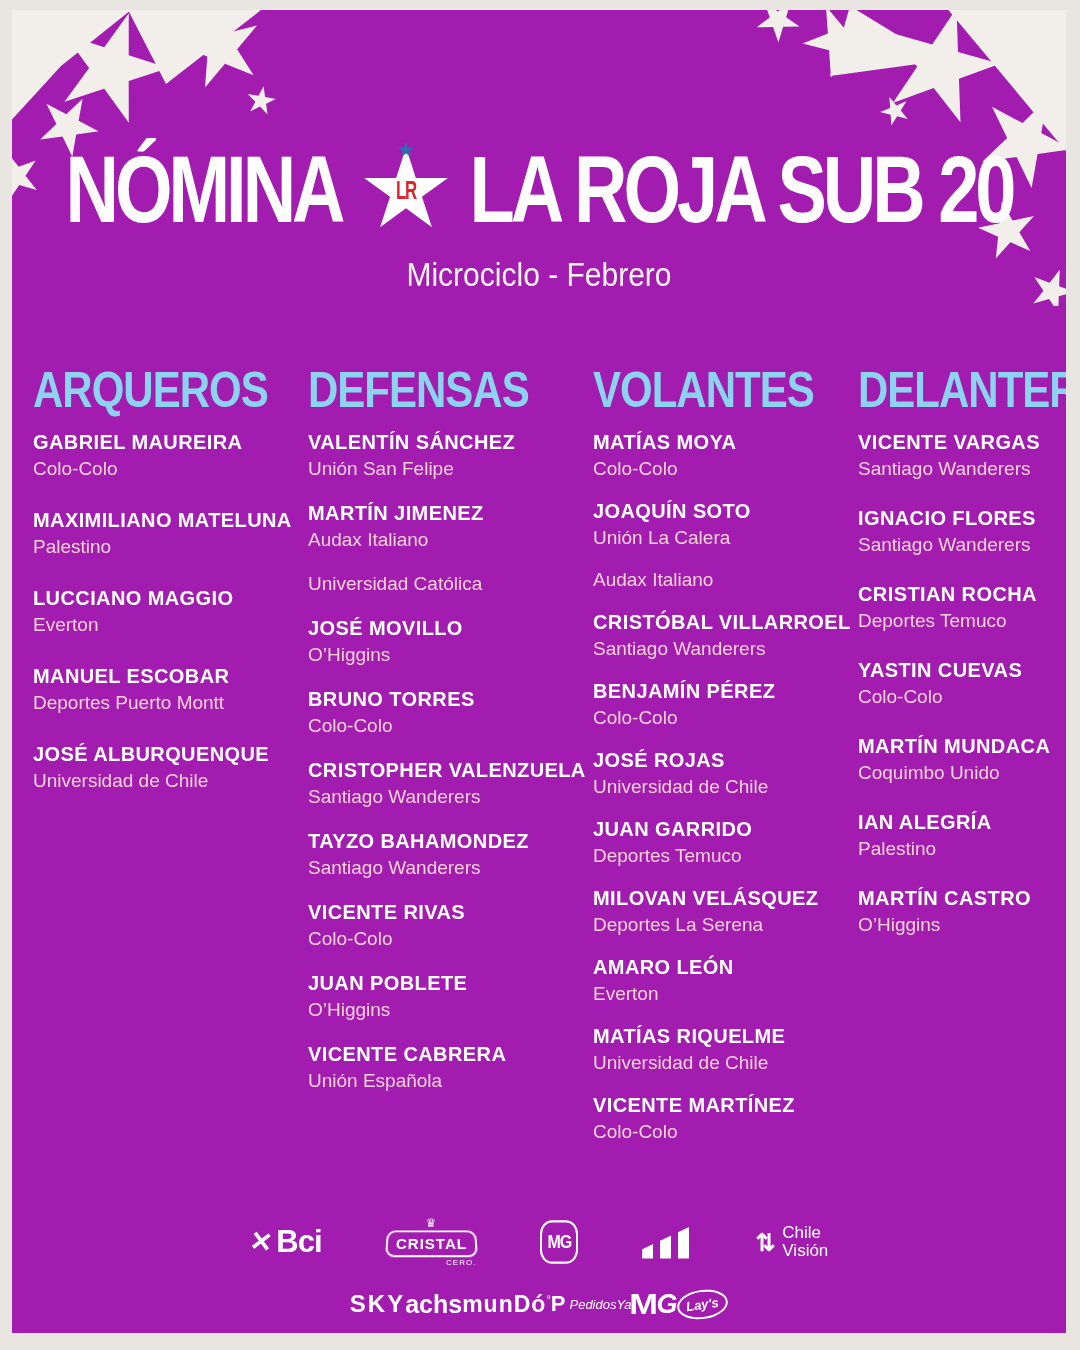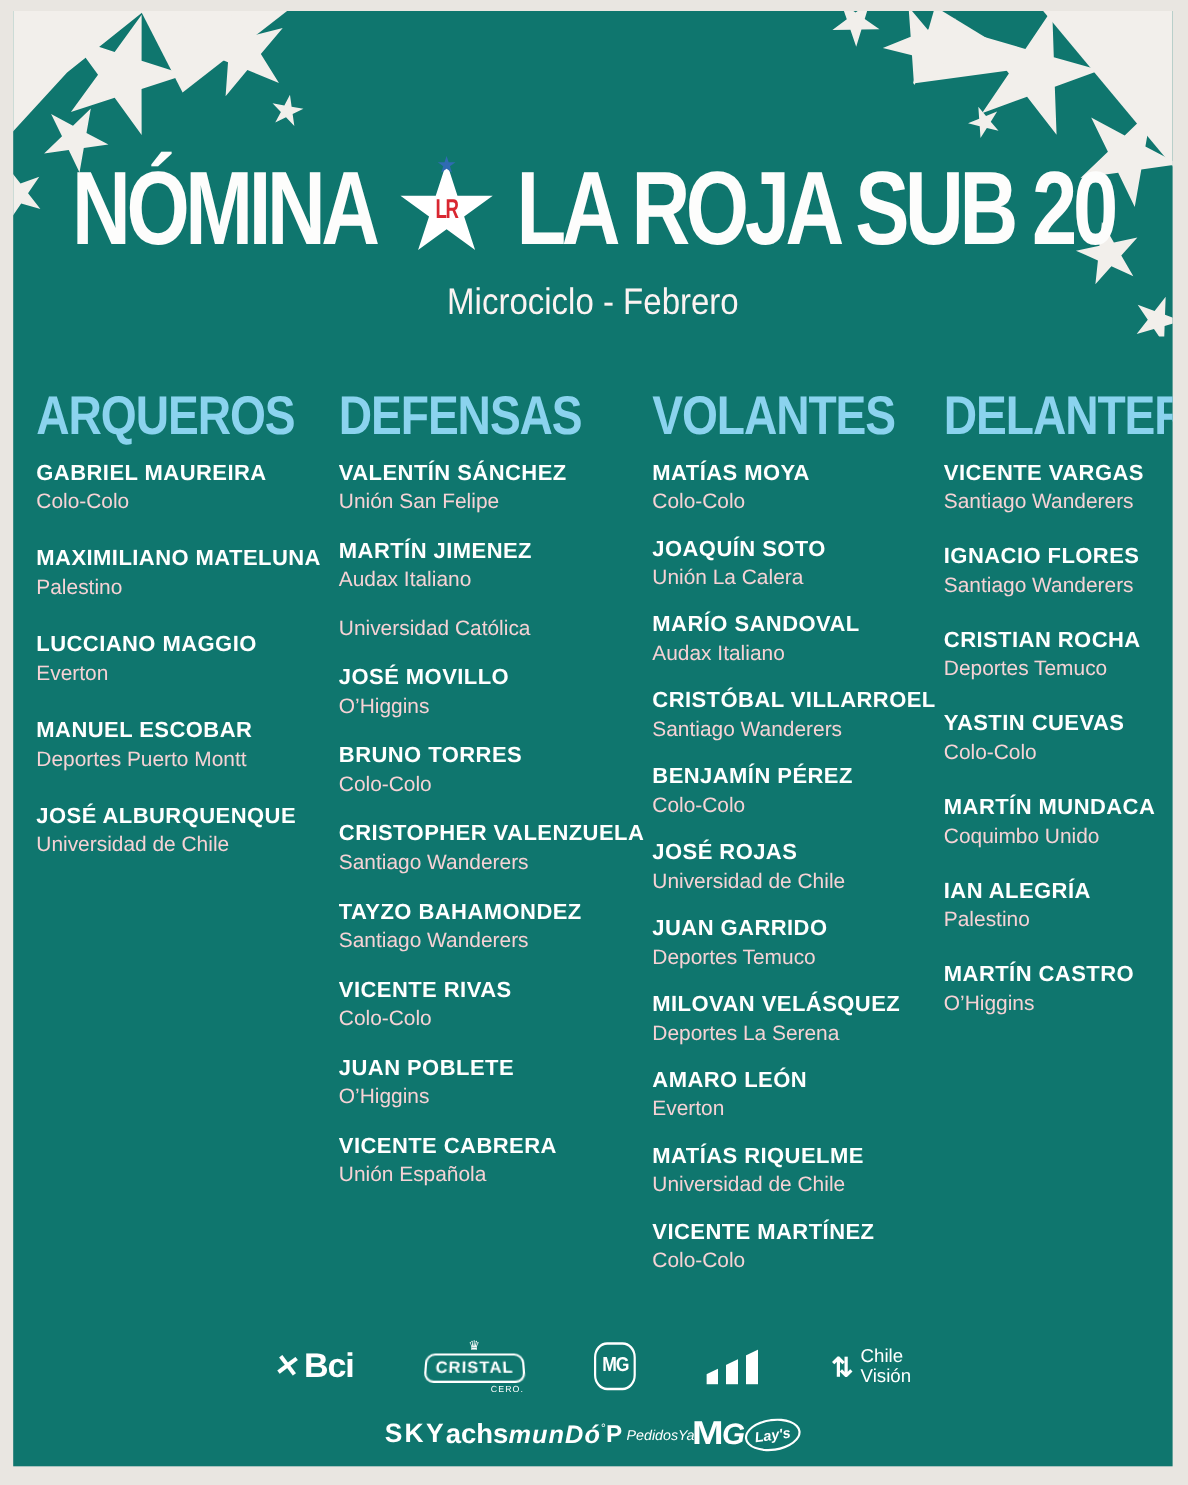--- a/index.html
+++ b/index.html
@@ -1,37 +1,37 @@
 <!DOCTYPE html>
 <html><head>
 <meta charset="utf-8">
 <style>
   * { margin:0; padding:0; box-sizing:border-box; }
   html,body { width:1080px; height:1350px; overflow:hidden; }
   body { background:#e9e6e1; font-family:"Liberation Sans", sans-serif; position:relative; }
 
   .poster { position:absolute; top:10px; left:12px; right:14px; bottom:17px;
-            background:#0f766e; overflow:hidden; }
+            background:#a21caf; overflow:hidden; }
 
   
   .stars-left  { position:absolute; top:-4px; left:-6px; }
   .stars-right { position:absolute; top:-4px; right:-4px; }
 
   
   .title-row { margin-top:132px; display:flex; justify-content:center; align-items:center; gap:18px; }
   .title-text { display:inline-block; color:#fdfdfc; font-weight:bold; font-size:74px;
                 letter-spacing:-4px; transform:scaleY(1.28); white-space:nowrap; }
   .lr-logo { width:92px; height:98px; flex:0 0 auto; margin-top:-4px; }
 
   .subtitle-wrap { text-align:center; margin-top:22px; }
   .subtitle { display:inline-block; color:#fbf3f2; font-size:30px; font-weight:400;
               letter-spacing:0px; transform:scaleY(1.12); }
 
   
-  .columns { position:absolute; top:340px; left:0; right:0; display:grid;
+  .columns { position:absolute; top:352px; left:0; right:0; display:grid;
              grid-template-columns:275px 285px 265px auto; padding-left:21px; }
   .col h2 { display:inline-block; color:#8bd3ee; font-size:42px; font-weight:bold;
             letter-spacing:-1px; transform:scaleY(1.18); transform-origin:left top;
             margin-bottom:20px; white-space:nowrap; }
   .player .pname { color:#ffffff; font-weight:bold; font-size:20px; letter-spacing:0.4px; line-height:25px; }
   .player .pclub { color:#f6d2d5; font-size:19px; line-height:23px; margin-top:2px; }
   .col:nth-child(1) .player { margin-bottom:28px; }
   .col:nth-child(2) .player { margin-bottom:21px; }
   .col:nth-child(3) .player { margin-bottom:19px; }
   .col:nth-child(4) .player { margin-bottom:26px; }
@@ -60,21 +60,21 @@
   .adidas-stripes { display:inline-block; width:50px; height:33px;
        background:repeating-linear-gradient(90deg,#fff 0 11px,transparent 11px 18px);
        clip-path:polygon(0% 100%, 0% 72%, 100% 0%, 100% 100%); }
 
   .sponsor-chilevision { gap:6px; }
   .sponsor-chilevision .s-icon { font-size:24px; font-weight:bold; transform:rotate(90deg); }
   .sponsor-chilevision .s-label { font-size:17px; line-height:18px; white-space:pre-line; font-weight:500; }
 
   .sponsor-sky .s-label { font-size:24px; font-weight:bold; letter-spacing:2px; }
   .sponsor-achs .s-label { font-size:25px; font-weight:bold; letter-spacing:0px; }
-  .sponsor-mundo .s-label { font-size:23px; font-weight:bold; letter-spacing:1px;font-style:italic; }
+  .sponsor-mundo .s-label { font-size:23px; font-weight:bold; letter-spacing:1px; }
   .sponsor-mundo .s-sub { font-size:11px; margin-top:-10px; }
 
   .sponsor-pedidosya { gap:4px; }
   .sponsor-pedidosya .s-icon { font-size:22px; font-weight:bold; }
   .sponsor-pedidosya .s-label { font-size:13px; font-weight:normal; font-style:italic; }
 
   .sponsor-mcdonalds .s-label { font-size:30px; font-weight:bold; transform:scaleX(1.15); }
   .sponsor-gatorade .s-label { font-size:27px; font-weight:bold; font-style:italic; }
   .sponsor-lays .s-label { border:2.5px solid #fff; border-radius:50%; padding:5px 7px;
        font-size:13px; font-weight:bold; font-style:italic; transform:rotate(-8deg); }
@@ -221,21 +221,20 @@
     <div class="pname">MATÍAS MOYA</div>
     <div class="pclub">Colo-Colo</div>
   </div>
 
   <div class="player">
     <div class="pname">JOAQUÍN SOTO</div>
     <div class="pclub">Unión La Calera</div>
   </div>
 
   <div class="player">
-    <div class="pname">MARÍO SANDOVAL</div>
     <div class="pclub">Audax Italiano</div>
   </div>
 
   <div class="player">
     <div class="pname">CRISTÓBAL VILLARROEL</div>
     <div class="pclub">Santiago Wanderers</div>
   </div>
 
   <div class="player">
     <div class="pname">BENJAMÍN PÉREZ</div>

